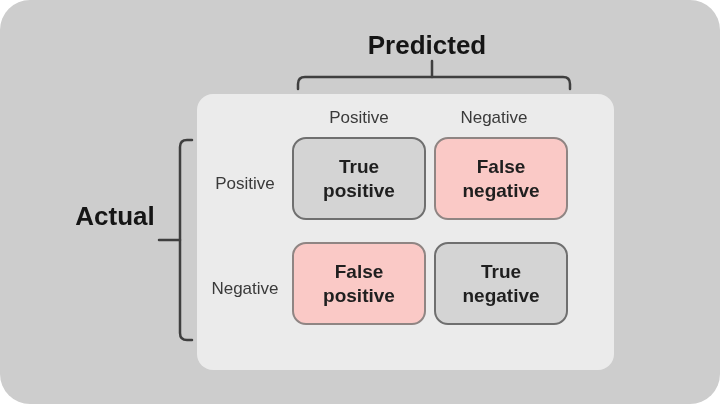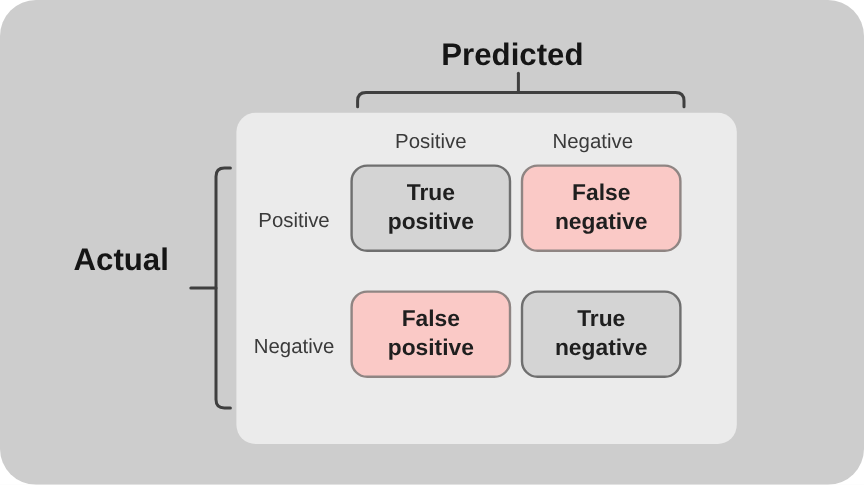--- a/index.html
+++ b/index.html
@@ -12,31 +12,31 @@
   .panel {
     position:absolute; left:197px; top:94px; width:417px; height:276px;
     background:var(--panel,#ebebeb); border-radius:16px;
   }
   .title {
     position:absolute; transform:translateX(-50%);
     font-weight:bold; font-size:26px; line-height:30px;
     color:var(--title-text,#151515); white-space:nowrap;
   }
   .title.predicted { left:427px; top:30px; }
-  .title.actual    { left:101px; top:201px; }
+  .title.actual    { left:115px; top:201px; }
   .axis-label {
     position:absolute; font-size:17px; line-height:22px;
     color:var(--label-text,#3a3a3a); text-align:center; white-space:nowrap;
   }
   .col-header.pos { left:292px; top:107px; width:134px; }
   .col-header.neg { left:427px; top:107px; width:134px; }
   .row-label.pos  { left:197px; top:173px; width:96px; }
   .row-label.neg  { left:197px; top:278px; width:96px; }
   .cell {
-    position:absolute; width:134px; height:73px; border-radius:14px;
+    position:absolute; width:134px; height:83px; border-radius:14px;
     border:2px solid; box-sizing:border-box;
     display:flex; align-items:center; justify-content:center;
   }
   .cell.gray { background:var(--gray-cell,#d4d4d4); border-color:var(--gray-cell-border,#6f6f6f); }
   .cell.pink { background:var(--pink-cell,#fac9c6); border-color:var(--pink-cell-border,#8f8583); }
   .cell.tl { left:292px; top:137px; }
   .cell.tr { left:434px; top:137px; }
   .cell.bl { left:292px; top:242px; }
   .cell.br { left:434px; top:242px; }
   .cell-label {

